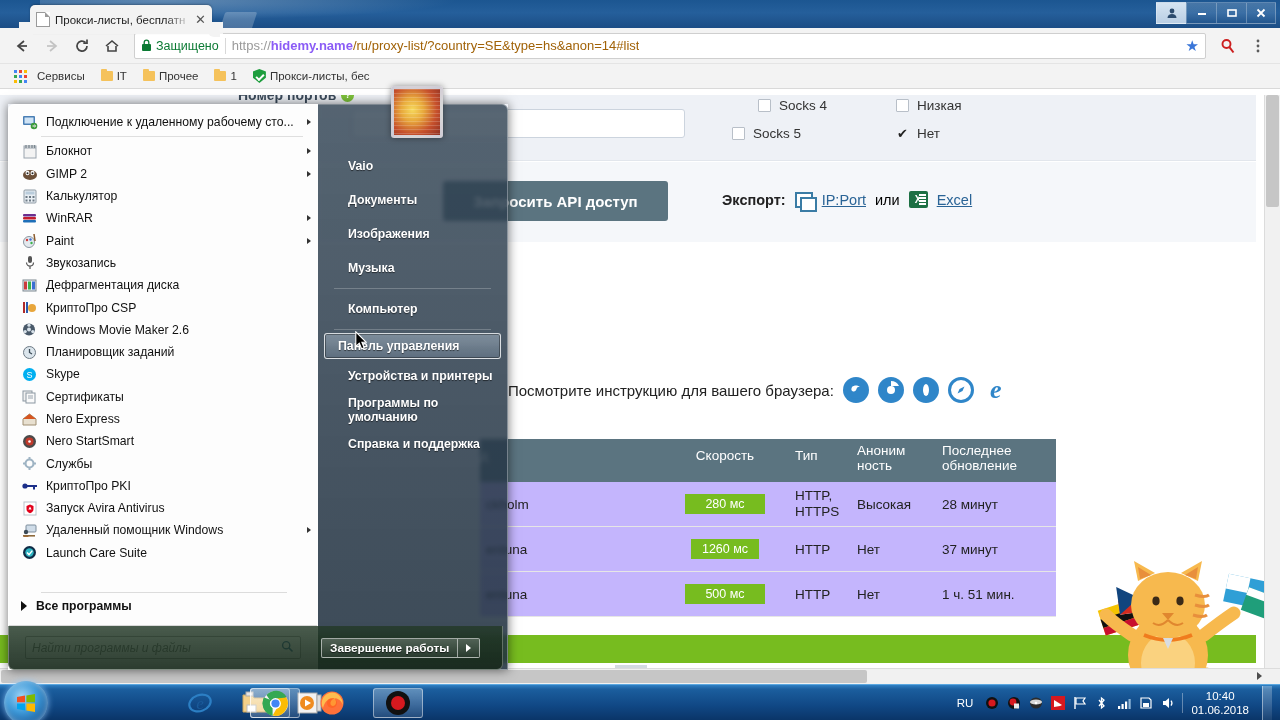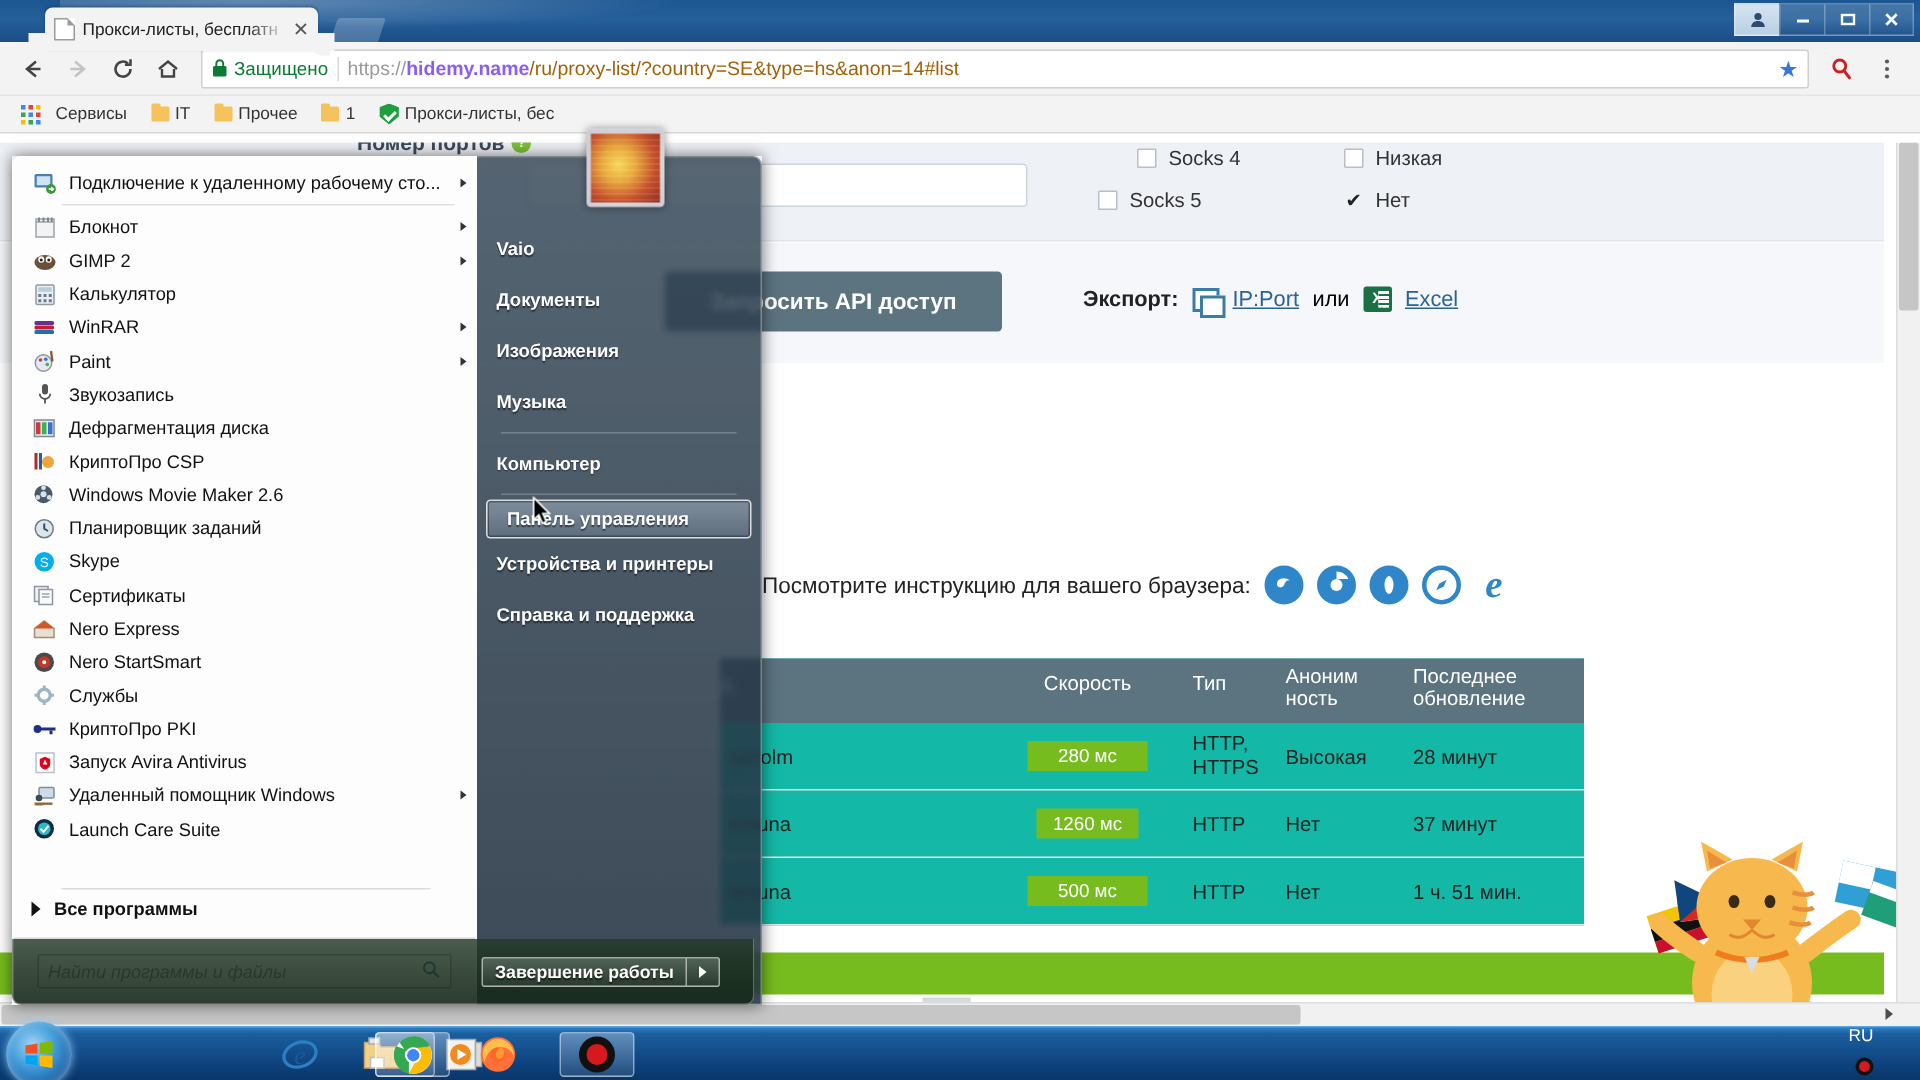--- a/index.html
+++ b/index.html
@@ -136,21 +136,21 @@
   .win-ico:after{content:"";position:absolute;left:3px;top:3px;width:13px;height:11px;border:2px solid #3a7ca5;background:#fff;}
   .xls-ico{width:19px;height:17px;background:#1d7044;color:#fff;font-size:10px;font-weight:700;display:flex;align-items:center;justify-content:center;border-radius:2px;position:relative;}
   .xls-ico:after{content:"";position:absolute;right:2px;top:3px;width:7px;height:11px;background:repeating-linear-gradient(#fff 0 2px,#1d7044 2px 3px),repeating-linear-gradient(90deg,#fff 0 2px,#1d7044 2px 3px);}
 
   .instr { position:absolute; left:508px; top:282px; display:flex; align-items:center; gap:9px; font-size:15px; color:#222; }
   .bico { width:26px;height:26px;border-radius:50%; background:#2f86c9; color:#fff; display:flex;align-items:center;justify-content:center; font-size:15px; font-weight:700;}
   .bico.ffx{background:#2f86c9;} .bico.chr{background:#2f86c9;} .bico.opr{background:#2f86c9;}
   .bico.saf{background:#fff;color:#2f86c9;border:3px solid #2f86c9;} .bico.ie{background:none;color:#2f86c9;font-size:26px;font-style:italic;font-family:"Liberation Serif",serif;}
 
   
-  .tbl { position:absolute; left:480px; top:344px; width:576px; background:#14b8a6; }
+  .tbl { position:absolute; left:480px; top:344px; width:576px; background:#c4b5fd; }
   .tbl-head { display:flex; background:#5b7480; color:#fff; font-size:13.5px; }
   .tbl-head div { padding:9px 0; }
   .tr { display:flex; font-size:13.5px; color:#222; border-bottom:1px solid #e6e6e6; align-items:center; }
   .c-city  { width:175px; padding-left:6px; }
   .c-speed { width:140px; text-align:center; }
   .c-type  { width:62px; }
   .c-anon  { width:85px; }
   .c-upd   { width:114px; }
   .speed-pill { display:inline-block; background:#77bc1f; color:#fff; font-size:12.5px; padding:3px 0; width:80px; text-align:center; }
   .speed-pill.w2 { width:68px; }
@@ -204,21 +204,21 @@
   .sm-search .mag { margin-left:auto; color:#2a6496; font-size:13px; font-style:normal; }
 
   .sm-right {
     position:absolute; left:310px; top:0; width:190px; height:566px;
     background: linear-gradient(to bottom, rgba(46,64,80,.80) 0%, rgba(40,57,73,.84) 45%, rgba(33,49,64,.88) 100%);
     border:1px solid rgba(255,255,255,.35); border-left:none; border-radius:0 6px 0 0;
     backdrop-filter: blur(2px);
   }
   .sm-r-item {
     height:34px; display:flex; align-items:center; padding-left:13px;
-    color:#fff; font-size:12.3px; font-weight:700; text-shadow:0 1px 1px rgba(0,0,0,.55);
+    color:#fff; font-size:12.3px; font-weight:700; text-shadow:0 1px 1px rgba(0,0,0,.55);margin-left:17px;
   }
   .sm-r-item.sel {
     background: linear-gradient(to bottom, rgba(190,205,220,.45), rgba(120,140,160,.42));
     border:1px solid rgba(255,255,255,.75); border-radius:3px;
     margin:0 6px; height:26px; box-shadow: inset 0 0 0 1px rgba(0,0,0,.35);
   }
   .sm-r-sep { height:1px; background:rgba(255,255,255,.22); margin:3px 16px; }
   .sm-avatar {
     position:absolute; left:383px; top:-18px; width:52px; height:52px;
     border:3px solid rgba(215,230,245,.85); border-radius:3px;
@@ -261,21 +261,21 @@
     border-top:1px solid #5aa7e0;
   }
   .startorb {
     position:absolute; left:4px; top:-4px; width:44px; height:44px; border-radius:50%;
     background: radial-gradient(circle at 40% 35%, #9fd4f5 0%, #3f9ad9 40%, #1b5e9e 75%, #0d3f6e 100%);
     box-shadow: 0 0 6px rgba(140,200,255,.8), inset 0 0 6px rgba(255,255,255,.5);
     display:flex; align-items:center; justify-content:center;
   }
   .tb-item { position:absolute; top:3px; width:40px; height:30px; display:flex; align-items:center; justify-content:center; }
   .tb-item.active { background: linear-gradient(to bottom, rgba(255,255,255,.30), rgba(255,255,255,.10)); border:1px solid rgba(255,255,255,.45); border-radius:3px; }
-  .tray { position:absolute; right:0; top:0; height:36px; display:flex; align-items:center; gap:7px; padding-right:8px;flex-direction:column; }
+  .tray { position:absolute; right:0; top:0; height:36px; display:flex; align-items:center; gap:7px; padding-right:8px; }
   .tray .lang { color:#fff; font-size:11.5px; margin-right:4px; }
   .tray .ti { width:15px; height:15px; display:flex; align-items:center; justify-content:center; }
   .clock { color:#fff; font-size:11.5px; text-align:center; line-height:14px; margin-left:1px; }
   .showdesk { width:10px; height:34px; margin-left:6px; background: linear-gradient(to bottom, rgba(255,255,255,.28), rgba(255,255,255,.07)); border-left:1px solid rgba(255,255,255,.45); }
   .tray-div { width:1px; height:20px; background:rgba(255,255,255,.35); }
 </style>
 </head>
 <body>
 
 <div id="root">
@@ -853,20 +853,21 @@
       <div style="height:44px"></div>
       <div class="sm-r-item">Vaio</div>
       <div class="sm-r-item">Документы</div>
       <div class="sm-r-item">Изображения</div>
       <div class="sm-r-item">Музыка</div>
       <div class="sm-r-sep"></div>
       <div class="sm-r-item">Компьютер</div>
       <div class="sm-r-sep"></div>
       <div class="sm-r-item sel">Панель управления</div>
       <div class="sm-r-item">Устройства и принтеры</div>
+      <div class="sm-r-item">Программы по умолчанию</div>
       <div class="sm-r-item">Справка и поддержка</div>
     </div>
 
     <div class="sm-avatar"></div>
 
     <div class="sm-foot">
       <div class="sm-foot-left"></div>
       <div class="shutdown">
         <div class="main">Завершение работы</div>
         <div class="arw">

